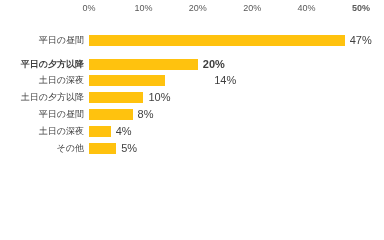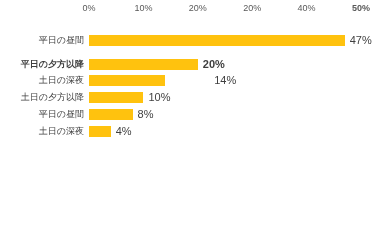--- a/index.html
+++ b/index.html
@@ -137,15 +137,22 @@
           <span class="bar-value" style="left: 48.52px;">8%</span>
         </div>
       </div>
       <div class="bar-row" style="top: 102.8px;">
         <div class="cat-label">土日の深夜</div>
         <div class="bar-track">
           <div class="bar" title="土日の深夜 4%" style="width: 21.76px; background: rgb(255, 194, 14);"></div>
           <span class="bar-value" style="left: 26.76px;">4%</span>
         </div>
       </div>
+      <div class="bar-row" style="top: 119.6px;">
+        <div class="cat-label">その他</div>
+        <div class="bar-track">
+          <div class="bar" title="その他 5%" style="width: 27.2px; background: rgb(255, 194, 14);"></div>
+          <span class="bar-value" style="left: 32.2px;">5%</span>
+        </div>
+      </div>
     </div>
 
 </div>
 
 </body></html>

